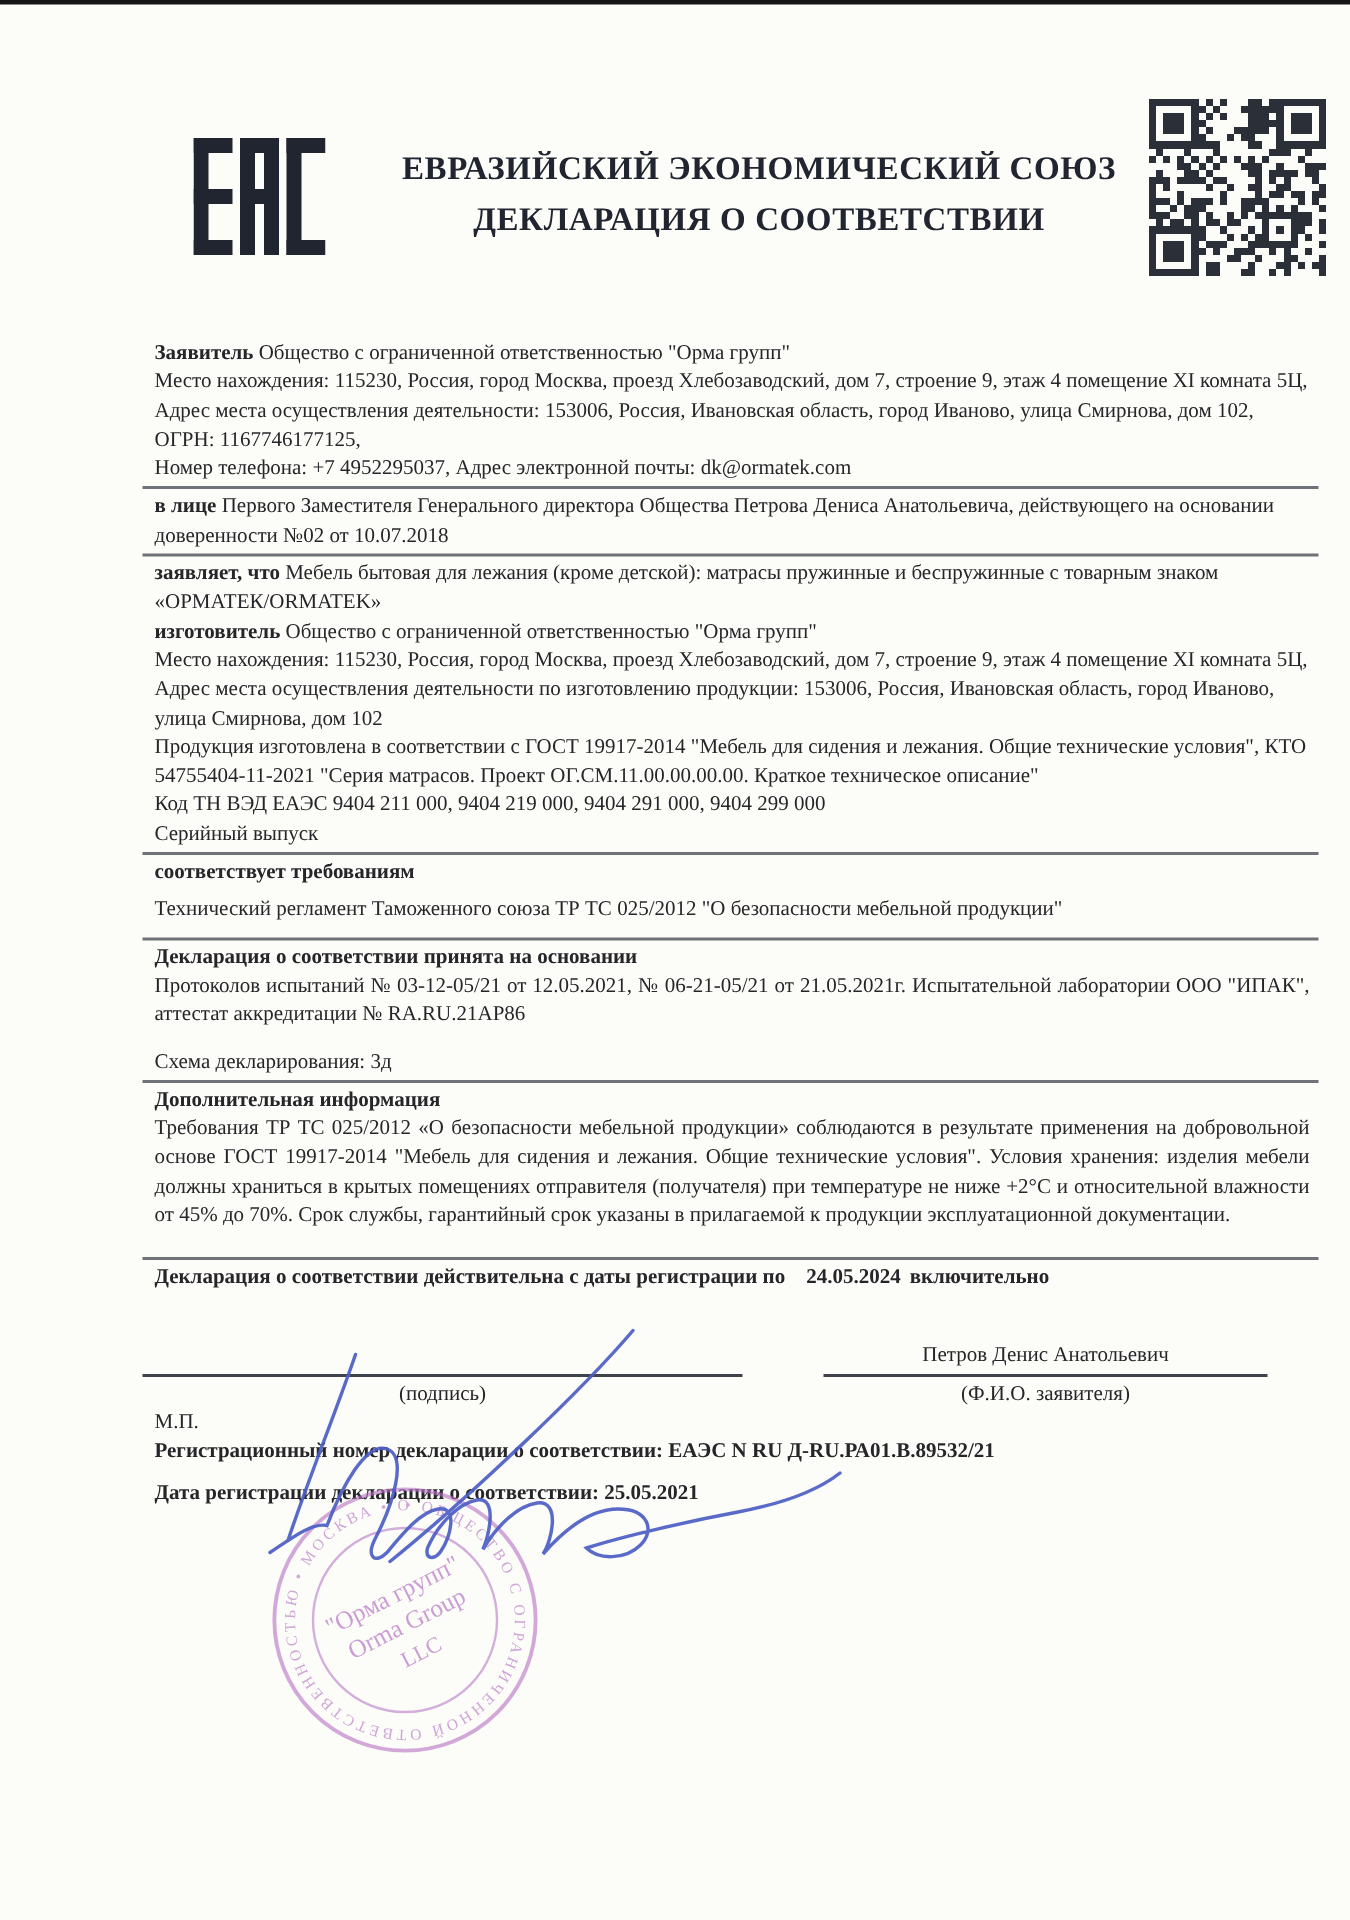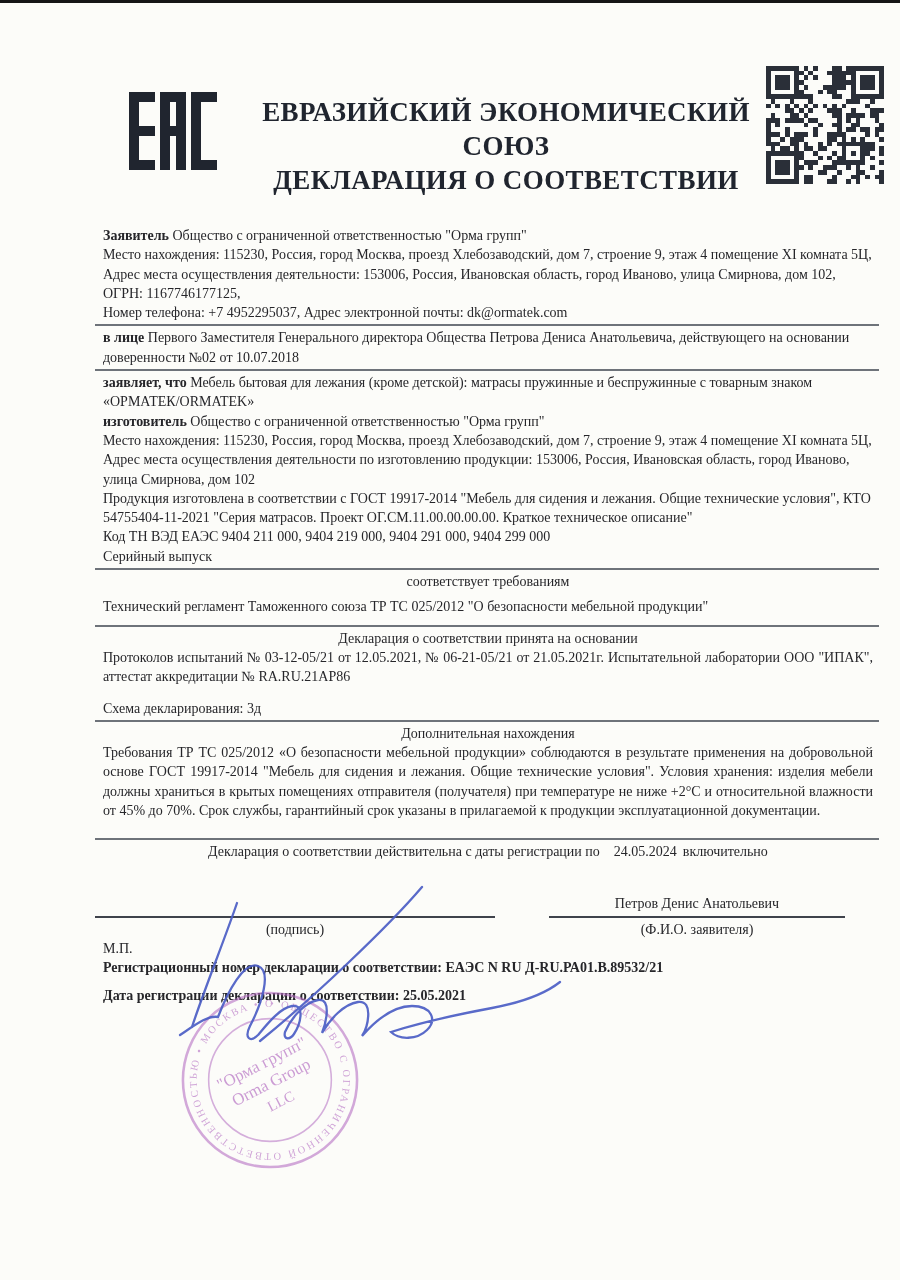--- a/index.html
+++ b/index.html
@@ -11,36 +11,36 @@
     position:relative; width:900px; height:1280px; overflow:hidden;
     background:var(--paper);
     font-family:"Liberation Serif","DejaVu Serif",serif;
     color:var(--ink);
   }
   .scan-edge{position:absolute;left:0;top:0;width:100%;height:3px;background:#161616;}
   
   .eac-logo{position:absolute;left:129px;top:92px;width:88px;height:78px;}
   .doc-title{
     position:absolute;left:222px;top:95px;width:568px;text-align:center;
-    font-weight:bold;color:var(--title-ink);font-size:27px;line-height:34px;letter-spacing:.4px;
+    font-weight:bold;color:var(--title-ink);font-size:22px;line-height:34px;letter-spacing:.4px;
   }
   .qr{position:absolute;left:766px;top:66px;width:118px;height:118px;}
   .qr svg{width:100%;height:100%;shape-rendering:crispEdges;}
   
   .content{
     position:absolute;left:95px;top:226px;width:784px;
     font-size:14px;line-height:19.3px;
   }
   .content p{margin:0;padding:0 6px 0 8px;}
   b,.b{font-weight:bold;}
   .just{text-align:justify;}
   .rule{height:2px;background:var(--rule);margin:2px 0;opacity:.85;}
   .gap6{height:6px;} .gap12{height:12px;} .gap16{height:16px;}
-  .h-line{font-weight:normal;padding-left:4px;text-align:center;}
-  .validity{margin-top:8px;font-weight:normal;text-align:center;}
+  .h-line{font-weight:bold;padding-left:4px;}
+  .validity{margin-top:8px;font-weight:bold;}
   .validity .date{margin-left:14px;}
   .validity .suffix{margin-left:6px;}
   .sig-row{display:flex;margin-top:30px;align-items:flex-end;}
   .sig-left{width:400px;}
   .sig-left .line{height:24px;border-bottom:2px solid #3f434c;}
   .sig-right{width:296px;margin-left:54px;text-align:center;}
   .sig-right .name{border-bottom:2px solid #3f434c;padding-bottom:2px;text-align:center;}
   .caption{text-align:center;padding-top:2px;}
   .mp{margin:28px 0 0 280px;font-family:Liberation Serif, serif;}
   .reg-line{margin-top:26px;font-weight:bold;padding-left:8px;}
@@ -437,21 +437,21 @@
 
     <div>
       <p class="h-line">Декларация о соответствии принята на основании</p>
       <p class="just">Протоколов испытаний № 03-12-05/21 от 12.05.2021, № 06-21-05/21  от 21.05.2021г. Испытательной лаборатории ООО "ИПАК", аттестат аккредитации № RA.RU.21АР86</p>
       <div class="gap12"></div>
       <p>Схема декларирования: 3д</p>
     </div>
     <div class="rule"></div>
 
     <div>
-      <p class="h-line">Дополнительная нахождения</p>
+      <p class="h-line">Дополнительная информация</p>
       <p class="just">Требования ТР ТС 025/2012 «О безопасности мебельной продукции» соблюдаются в результате применения на добровольной основе ГОСТ 19917-2014 "Мебель для сидения и лежания. Общие технические условия". Условия хранения: изделия мебели должны храниться в крытых помещениях отправителя (получателя) при температуре не ниже +2°С и относительной влажности от 45% до 70%. Срок службы, гарантийный срок указаны в прилагаемой к продукции эксплуатационной документации.</p>
     </div>
     <div class="gap16"></div>
     <div class="rule"></div>
 
     <p class="validity">
       <span>Декларация о соответствии действительна с даты регистрации по</span><span class="date">24.05.2024</span><span class="suffix">включительно</span>
     </p>
 
     <div class="sig-row">

